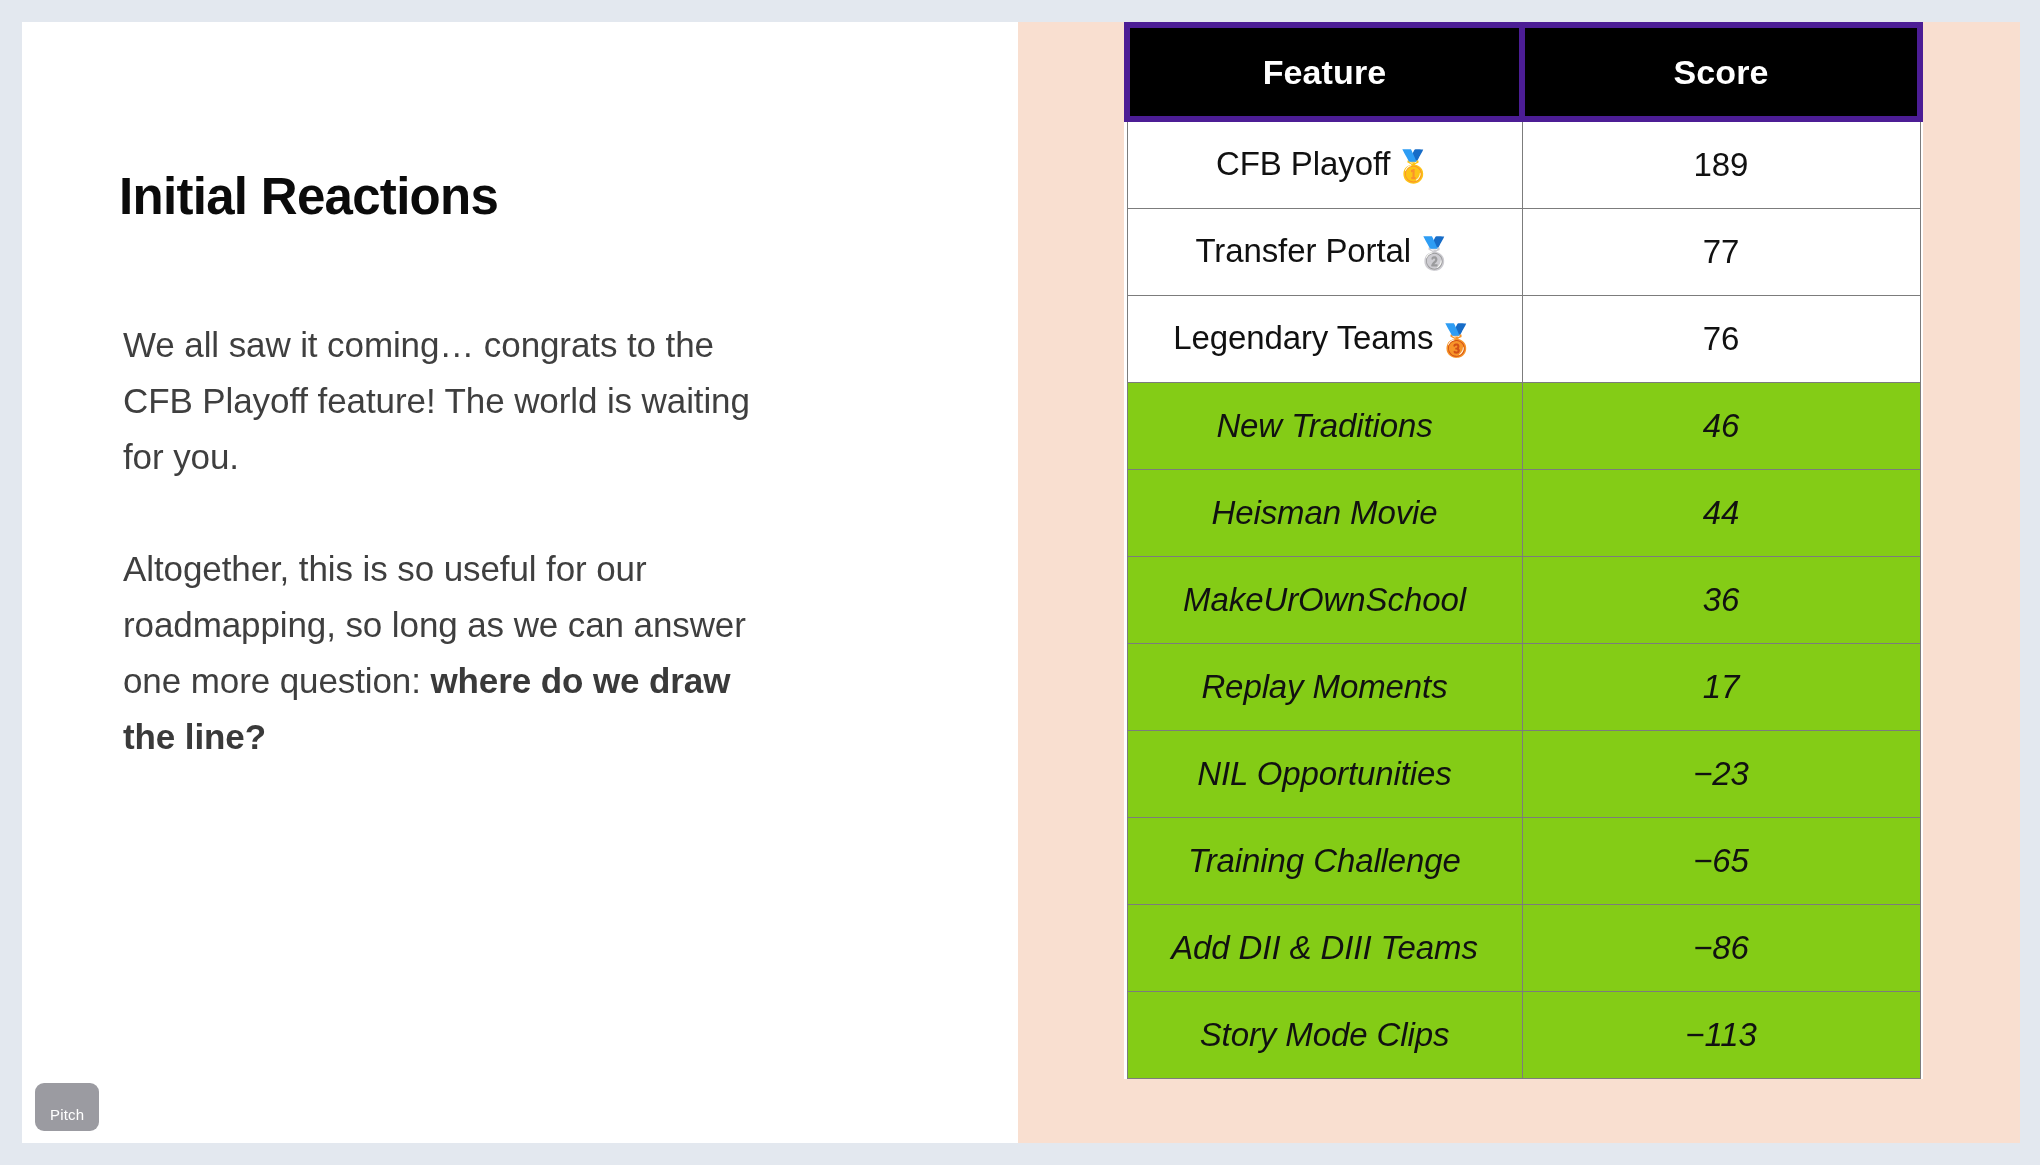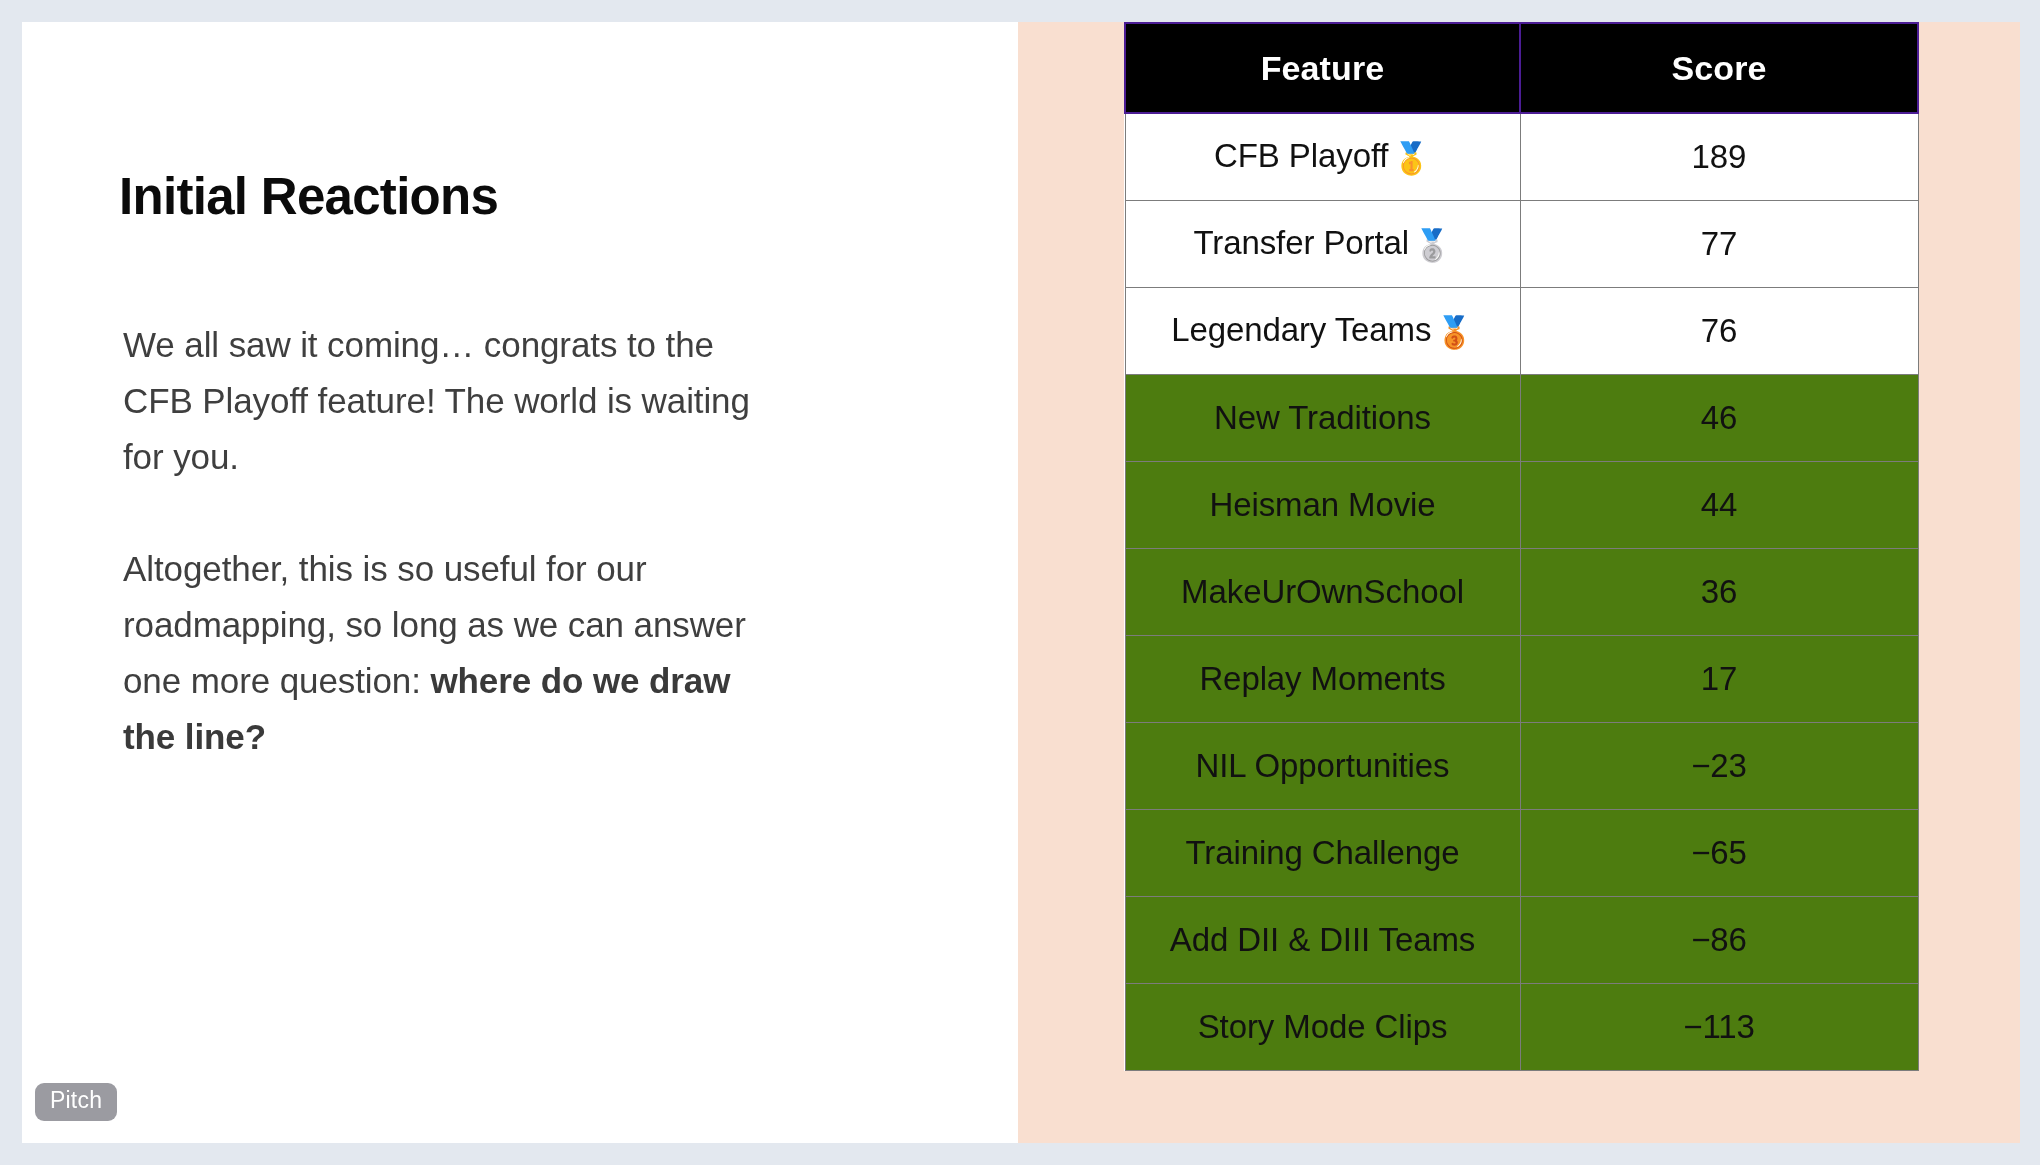--- a/index.html
+++ b/index.html
@@ -79,24 +79,24 @@
     color: #3a3a3a;
   }
 
   
   #pitch-badge {
     position: absolute;
     left: 13px;
     top: 1061px;
     background: #9b9ba1;
     color: #ffffff;
-    font-size: 23px;
+    font-size: 15px;
     font-weight: 500;
     border-radius: 9px;
-    padding: 6px 15px 9px 15px;
+    padding: 24px 15px 9px 15px;
     line-height: 1;
     letter-spacing: 0.2px;
   }
 
   
   #score-table {
     position: absolute;
     left: 1102px;
     top: 0px;
     width: 793px;
@@ -107,39 +107,39 @@
   #score-table col.c-feature { width: 395px; }
   #score-table col.c-score   { width: 398px; }
 
   #score-table th {
     background: #000000;
     color: #ffffff;
     font-size: 34px;
     font-weight: 700;
     height: 86px;
     vertical-align: middle;
-    border: 2px solid #4c1d95;
+    border: 6px solid #4c1d95;
     letter-spacing: 0.1px;
   }
 
   #score-table td {
     height: 86px;
     text-align: center;
     vertical-align: middle;
     font-size: 33px;
     color: #111111;
     border: 1px solid #7c7c7c;
     letter-spacing: -0.1px;
     padding: 0 6px;
     white-space: nowrap;
     margin-top: 40px;
   }
 
   #score-table tr.rank-row td { background: #ffffff; }
-  #score-table tr.plain-row td { background: #4d7c0f; }
+  #score-table tr.plain-row td { background: #84cc16; font-style: italic; }
 
   .medal {
     font-size: 31px;
     vertical-align: -2px;
     margin-left: 4px;
   }
 </style>
 </head>
 <body>
 

